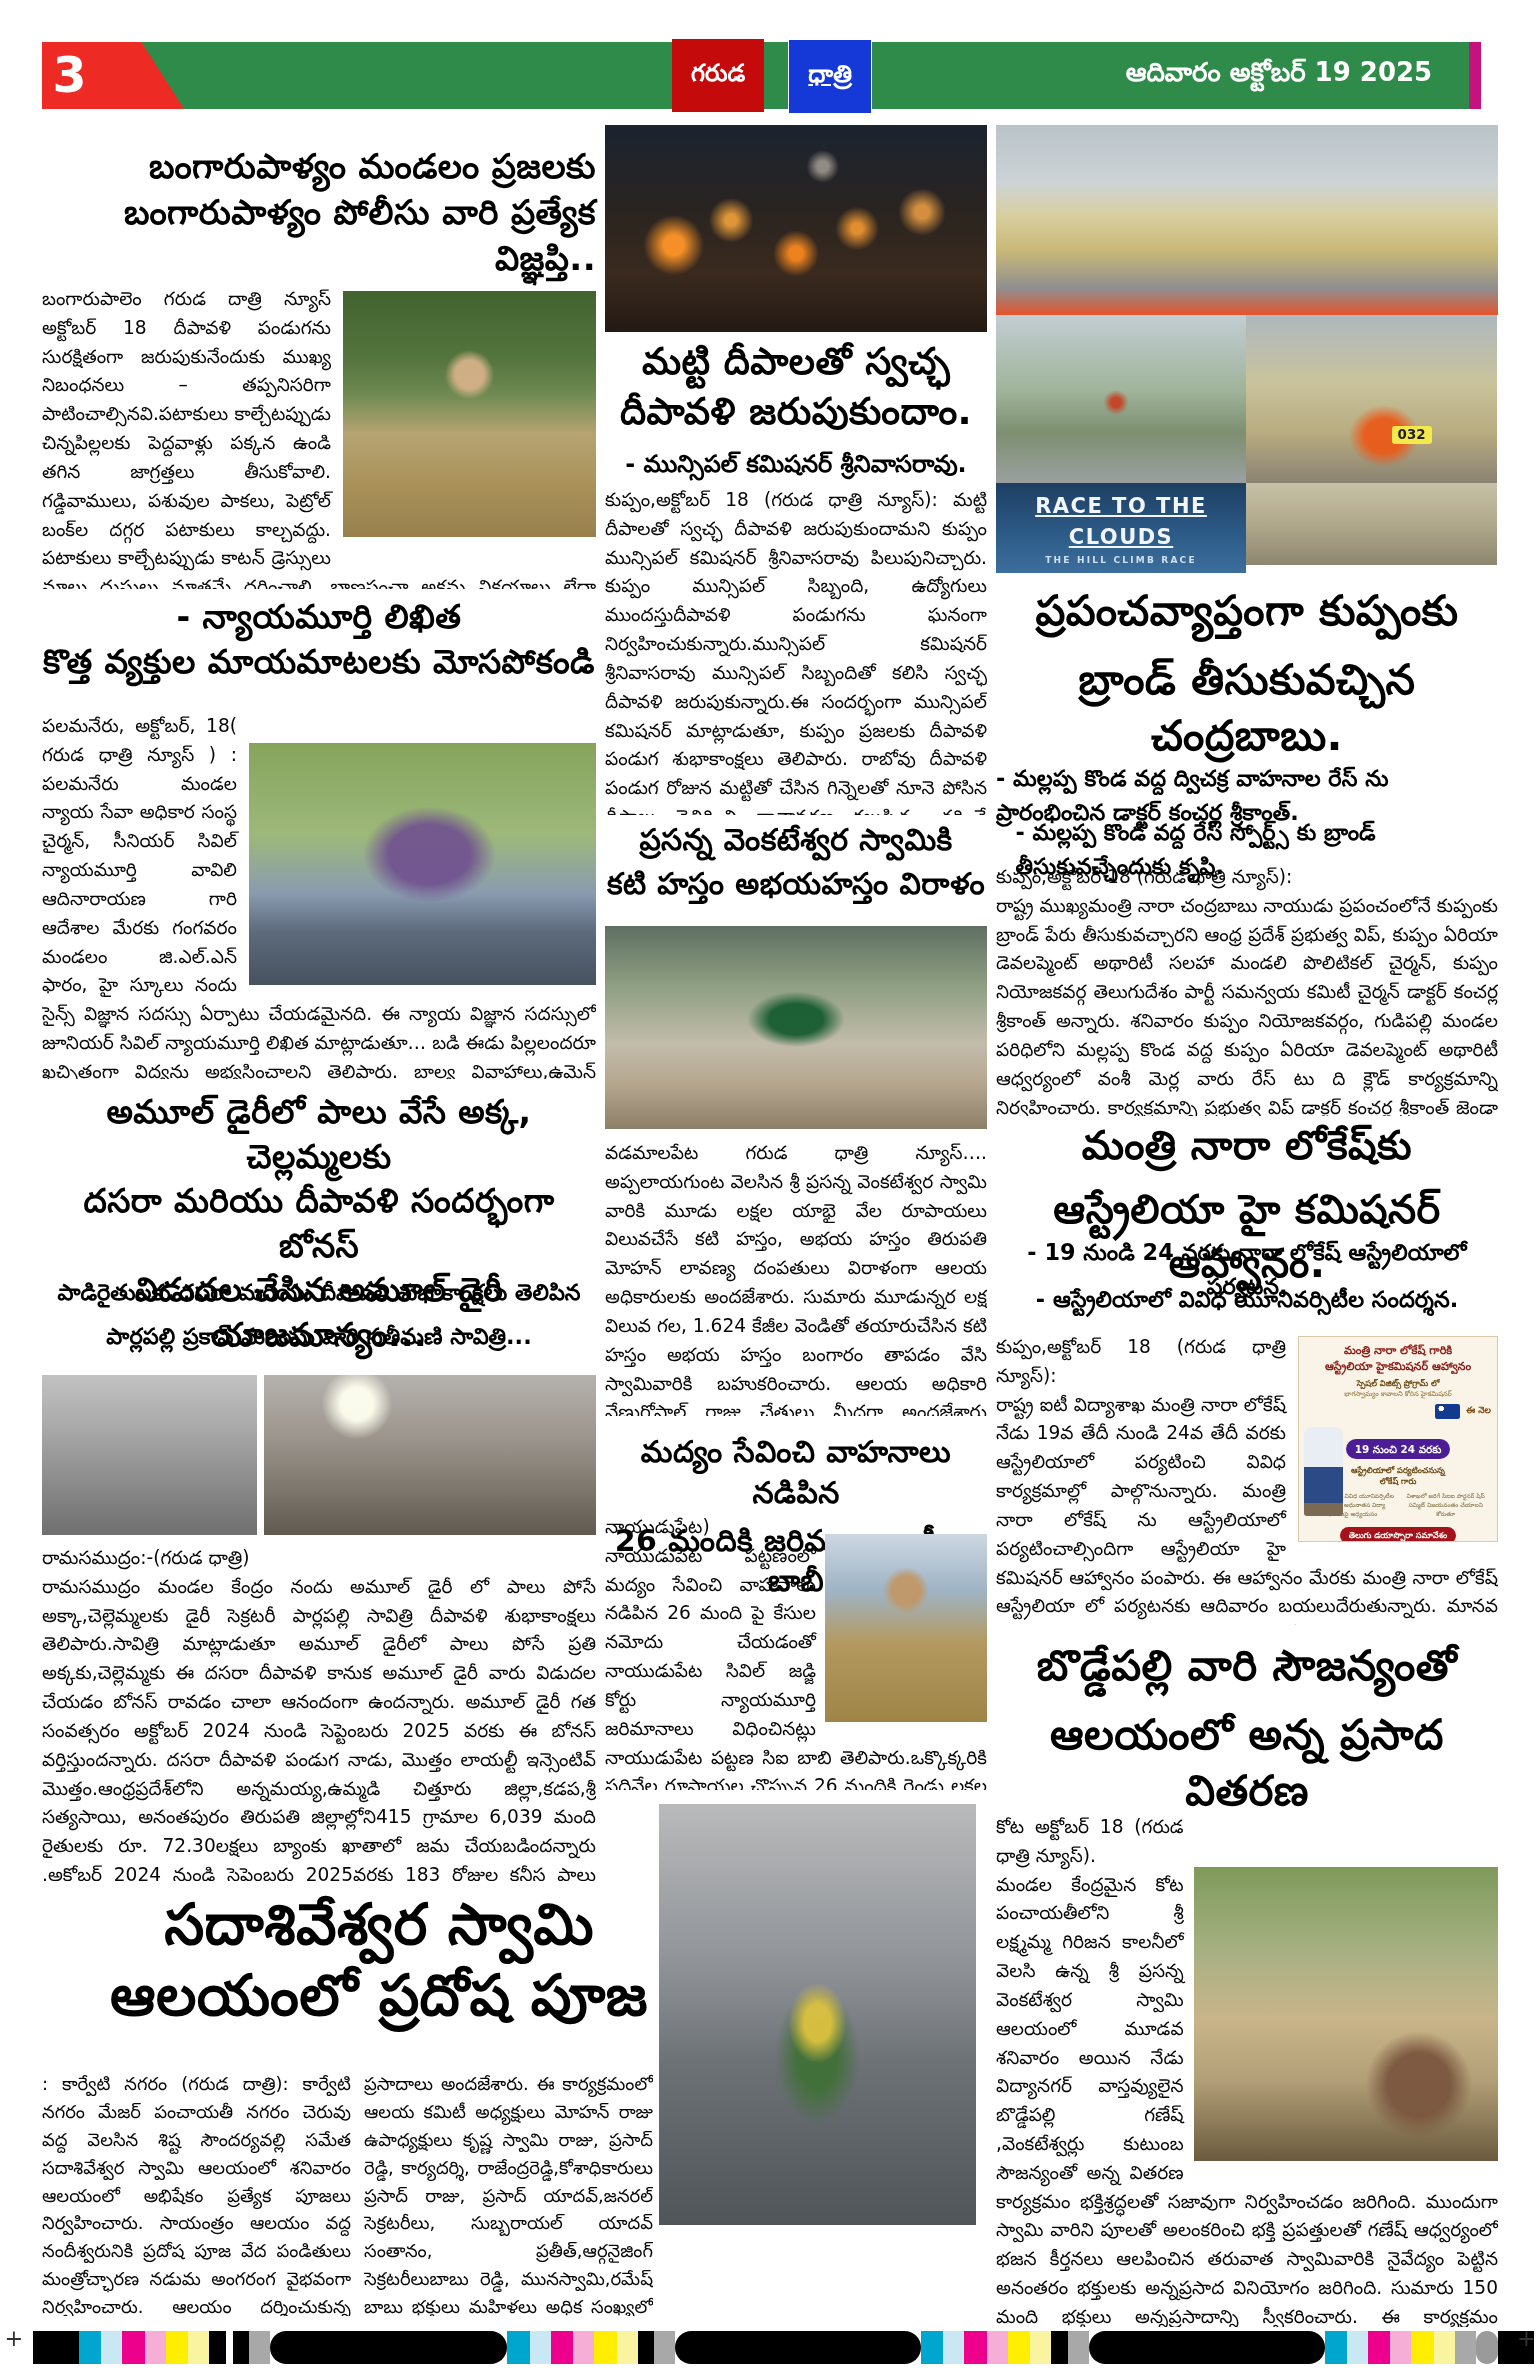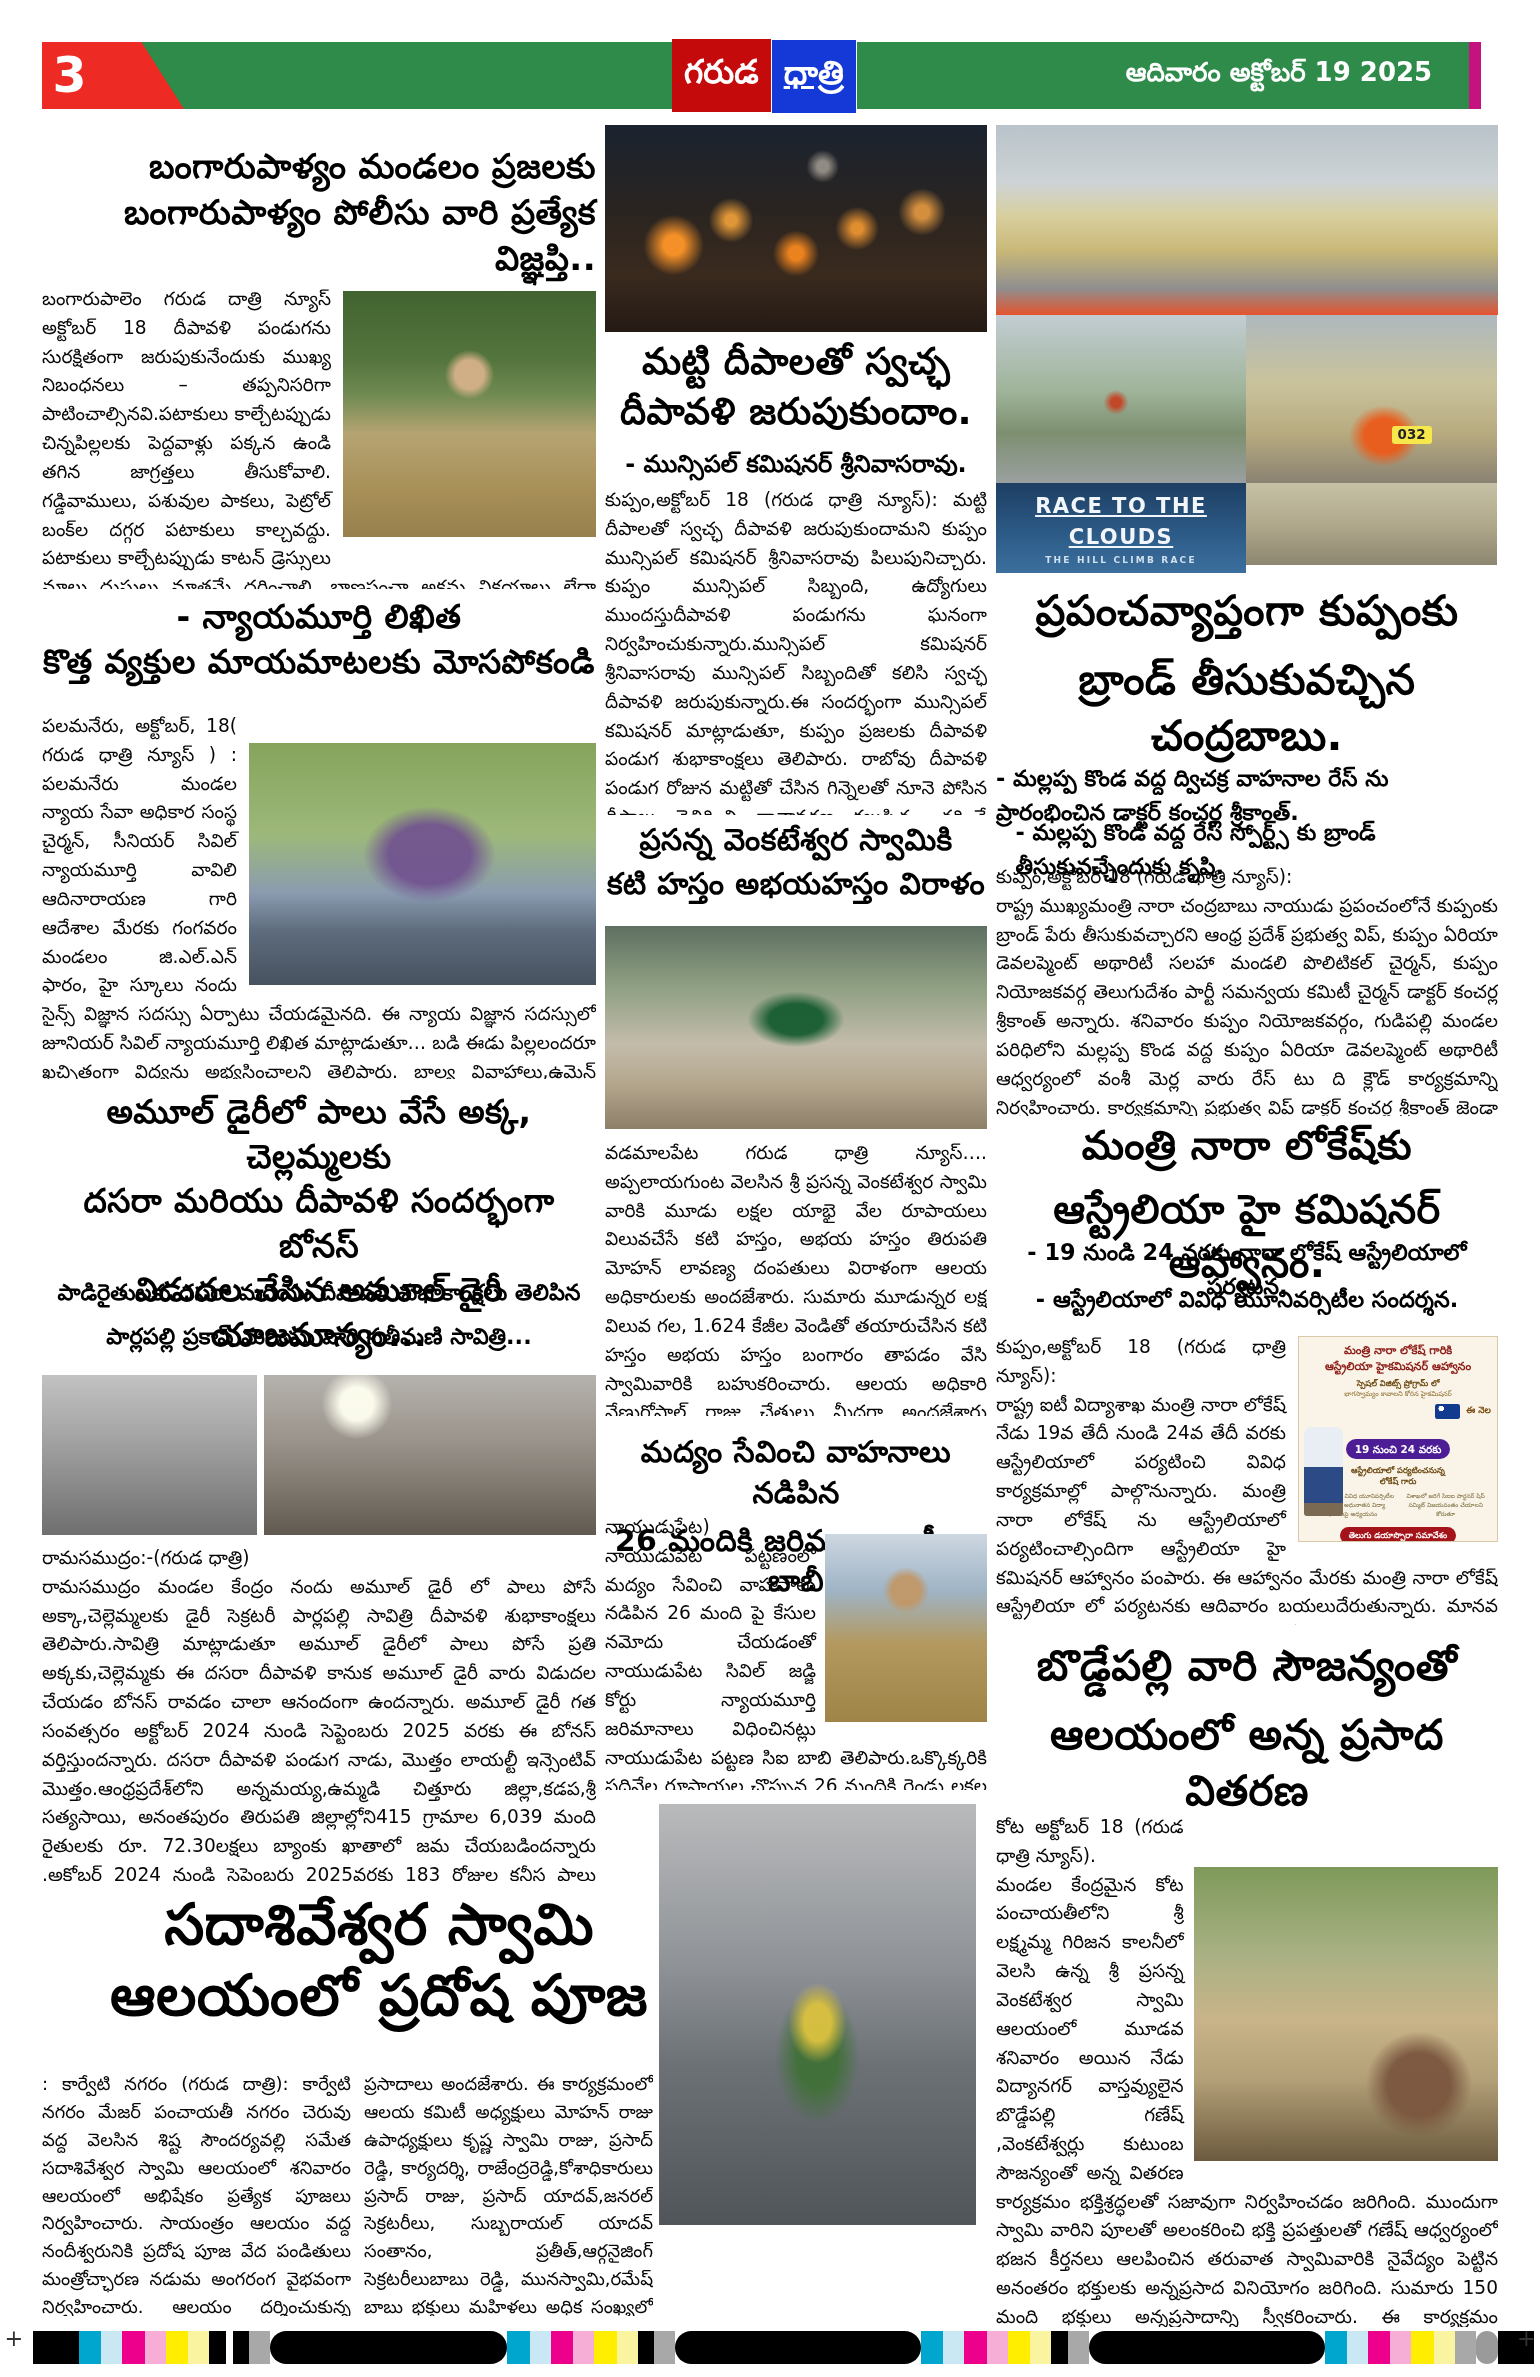--- a/index.html
+++ b/index.html
@@ -7,23 +7,23 @@
         font-family:"DejaVu Sans","Liberation Sans",sans-serif;color:#0b0b0b;}
   .abs{position:absolute;}
 
   
   .band{left:42px;top:42px;width:1435px;height:67px;background:#2e8b4a;}
   .pgbox{position:absolute;left:0;top:0;width:142px;height:67px;background:#ee2a24;
          clip-path:polygon(0 0,70% 0,100% 100%,0 100%);display:flex;align-items:center;}
   .pgnum{color:#fff;font-size:49px;font-weight:800;padding-left:10.4px;line-height:1;}
   .logo{position:absolute;left:630px;top:-3px;height:73px;display:flex;}
   .logo-red,.logo-blue{display:flex;align-items:center;justify-content:center;
-        font-size:33px;font-weight:800;color:#fff;padding:0 12px;height:73px;}
+        font-size:24px;font-weight:800;color:#fff;padding:0 19px;height:73px;}
   .logo-red{background:#c40a0a;}
-  .logo-blue{background:#1539d6;border:1.5px solid #fff;text-decoration:underline;}
+  .logo-blue{background:#1539d6;border:1.5px solid #fff;text-decoration:underline;margin-left:24px;}
   .mdate{position:absolute;left:1043px;top:0;width:388px;height:67px;display:flex;
          align-items:center;justify-content:center;color:#fff;font-size:26px;font-weight:800;}
   .mstripe{position:absolute;right:-3.7px;top:0;width:12px;height:67px;background:#c4127e;}
 
   
   .hl{font-weight:800;text-align:center;line-height:1.35;color:#000;letter-spacing:0.4px;}
   .hl-46{font-size:34px;} .hl-44{font-size:33px;} .hl-40{font-size:30px;}
   .hl-50{font-size:37px;} .hl-54{font-size:40px;} .hl-56{font-size:42px;} .hl-76{font-size:57px;line-height:1.25;}
   .sub{font-weight:700;text-align:center;font-size:22.4px;line-height:1.5;color:#000;}
   .bodytx{font-size:18.6px;line-height:1.55;text-align:justify;color:#060606;overflow:hidden;}

